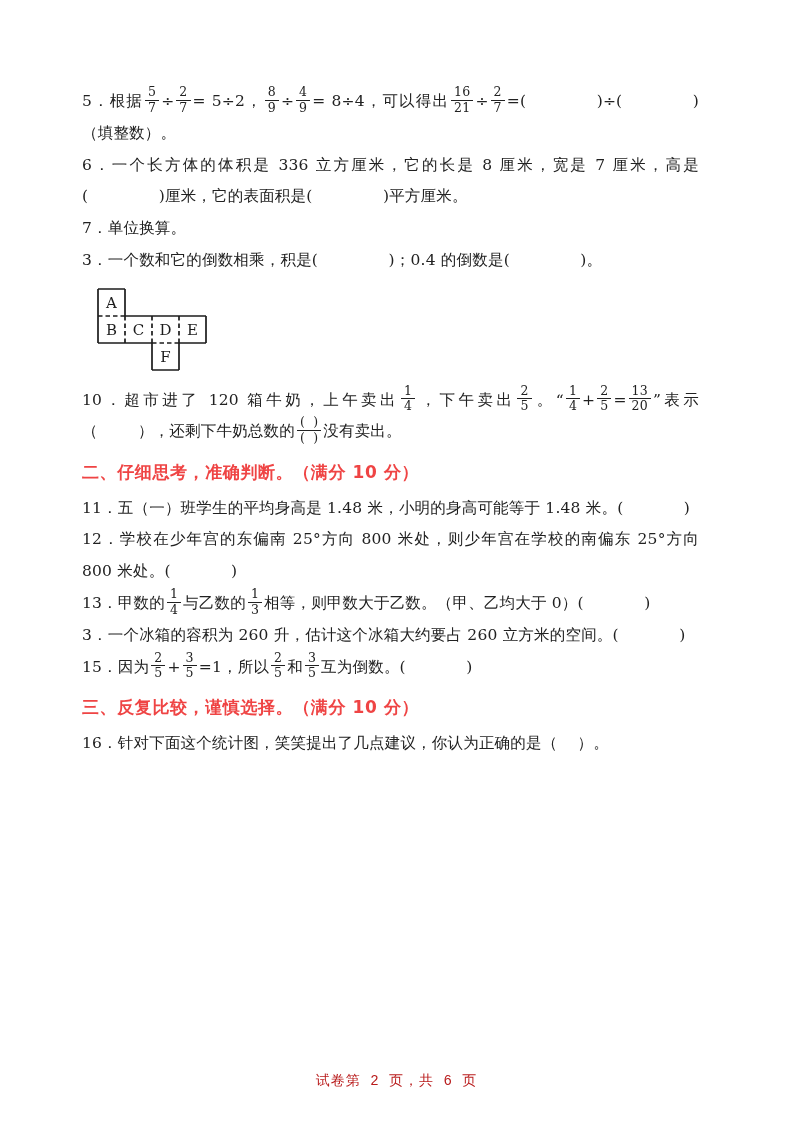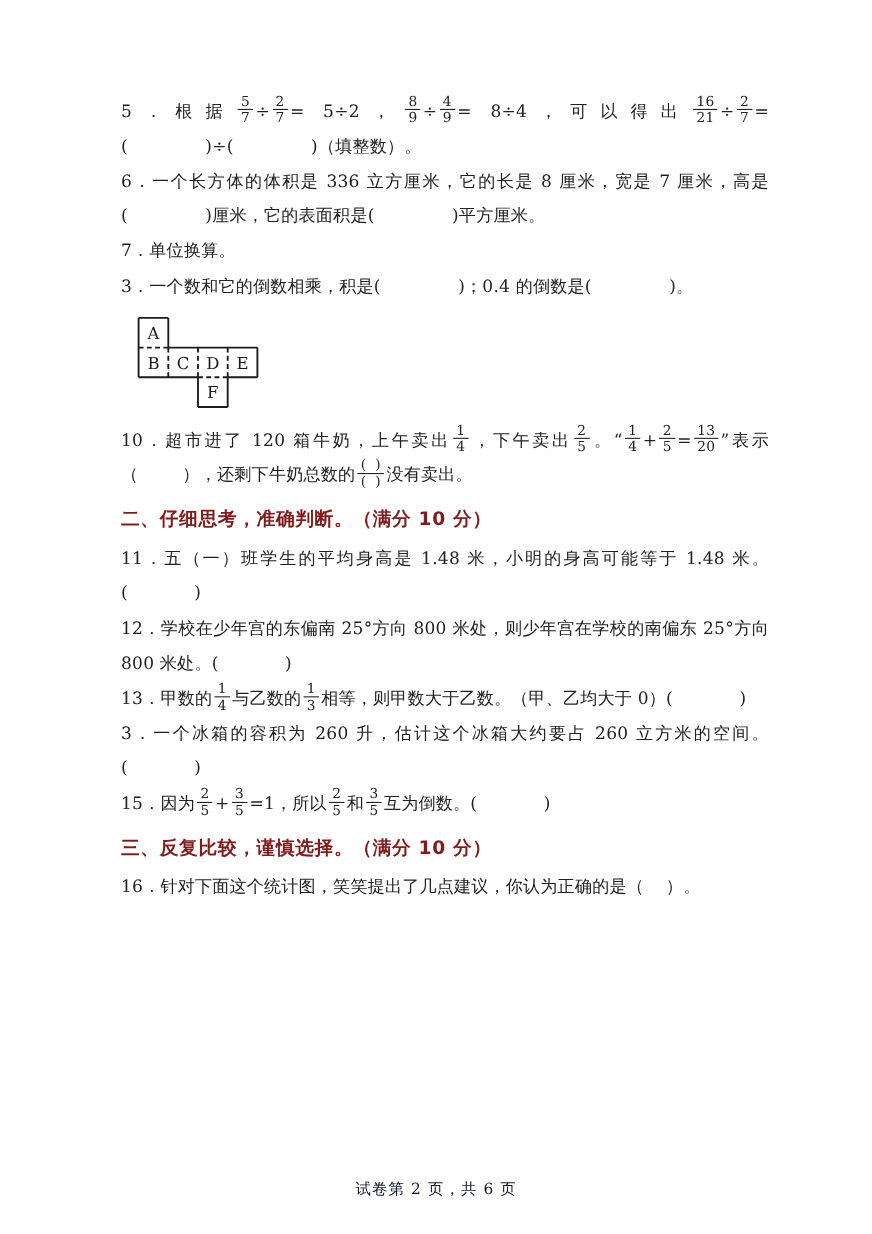--- a/index.html
+++ b/index.html
@@ -3,42 +3,42 @@
 <meta charset="utf-8">
 <style>
   * { box-sizing: border-box; }
   html, body { margin: 0; padding: 0; }
   body {
     width: 793px; height: 1122px;
     background: #ffffff; color: #212121;
     font-family: "DejaVu Serif", "Liberation Serif", serif;
     position: relative; overflow: hidden;
   }
-  .content { position: absolute; top: 0; left: 0; right: 0; padding: 86px 94px 0 110px; }
+  .content { position: absolute; top: 0; left: 0; right: 0; padding: 86px 94px 0 82px; }
   .para {
     margin: 0; font-size: 15.5px; line-height: 2.05;
     text-align: justify; letter-spacing: 0.2px;
   }
   .sec {
     margin: 9px 0 5px; font-size: 17px; font-weight: 700;
     font-family: "DejaVu Sans", "Liberation Sans", sans-serif;
-    letter-spacing: 0.6px; line-height: 1.8; color: #7f1d1d;
+    letter-spacing: 0.6px; line-height: 1.8; color: #ef4444;
   }
   .frac {
     display: inline-flex; flex-direction: column; align-items: center;
     vertical-align: middle; margin: 0 2px; line-height: 1.15;
     font-size: 12.5px; transform: translateY(-2px);
   }
   .frac .num { padding: 0 3px; border-bottom: 1.3px solid #212121; }
   .frac .den { padding: 0 3px; }
   .net { margin: 10px 0 12px 14px; }
   .net svg { display: block; }
   .footer {
     position: absolute; left: 0; right: 0; bottom: 32px;
-    text-align: center; font-size: 14px; color: #0f172a; letter-spacing: 1px;
+    text-align: center; font-size: 14px; color: #b91c1c; letter-spacing: 1px; font-family: Liberation Mono, monospace;
   }
 </style>
 </head>
 <body>
 
 <div class="page">
   <main class="content">
 
     <p class="para">5．根据<span class="frac">
           <span class="num">5</span>

